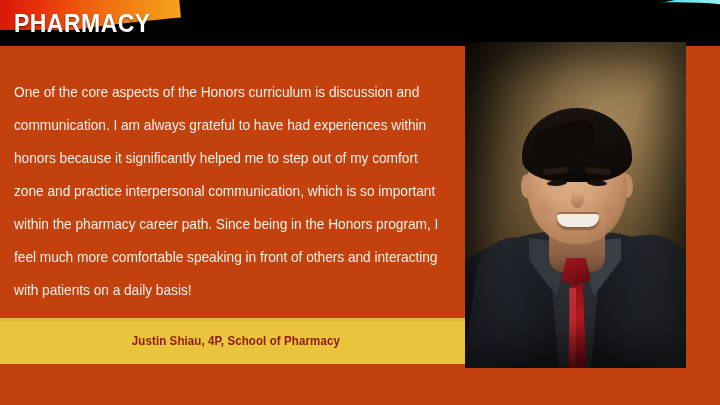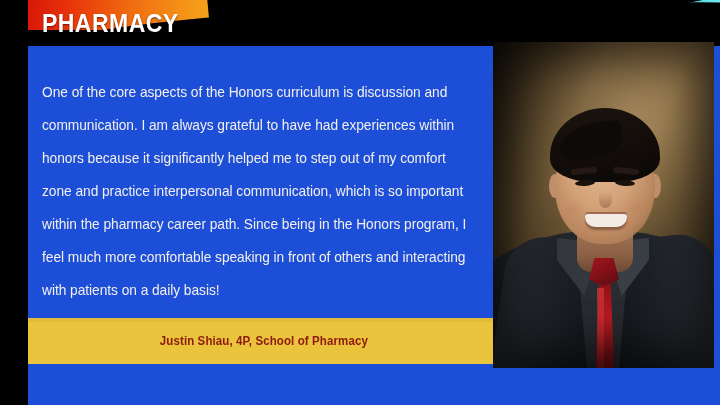--- a/index.html
+++ b/index.html
@@ -3,23 +3,22 @@
 <meta charset="utf-8">
 <style>
   html,body{margin:0;padding:0;background:#000;}
   body{
     width:720px;height:405px;overflow:hidden;
     font-family:"Liberation Sans", sans-serif;
     position:relative;
   }
   .slide{
     position:absolute;inset:0;
-    background:#1d4ed8;
+    background:#c2410c;
     overflow:hidden;
-    margin-left:28px;
   }
 
   
   .banner{
     position:absolute;left:0;top:0;width:720px;height:46px;
     overflow:hidden;background:#000;
   }
   .banner-grad{
     position:absolute;left:0;top:-14px;width:720px;height:74px;
     background:linear-gradient(95deg,

